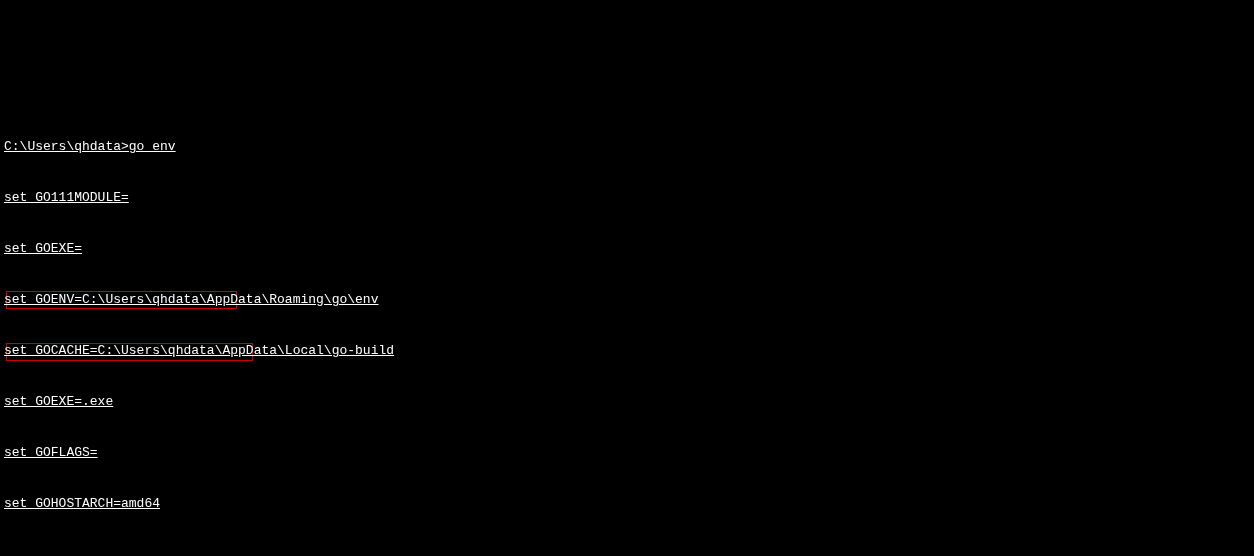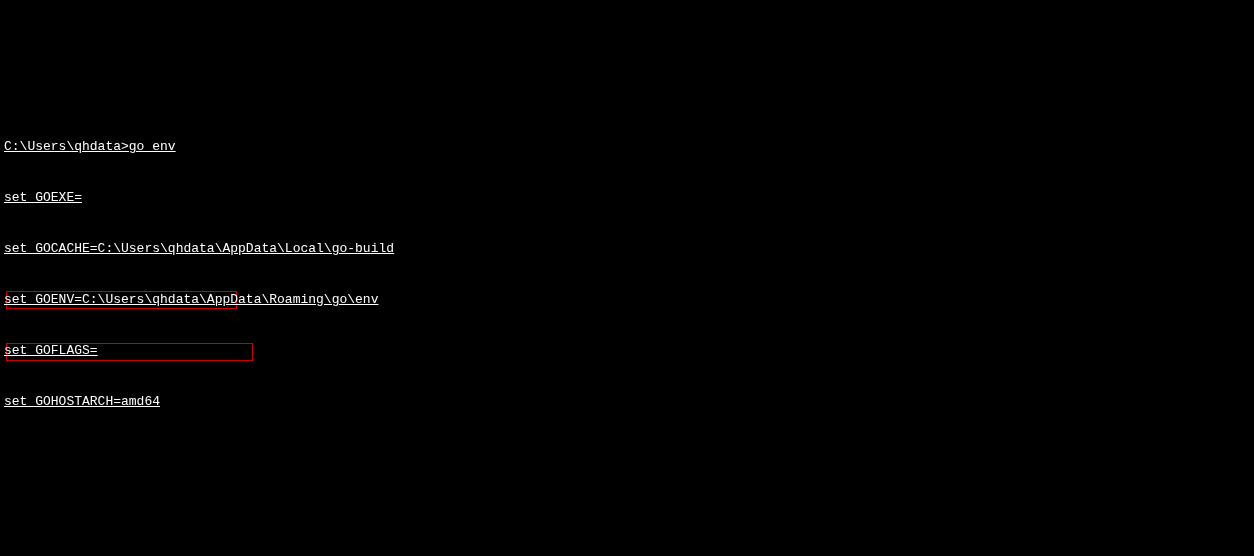--- a/index.html
+++ b/index.html
@@ -46,23 +46,25 @@
   </style>
 </head>
 <body>
 
 
 
 <div class="container">
   <div class="highlight-box highlight-gopath"></div>
   <div class="highlight-box highlight-goroot"></div>
   <div class="terminal-line">C:\Users\qhdata&gt;go env</div>
+  <div class="terminal-line">set GO111MODULE=</div>
   <div class="terminal-line">set GOEXE=</div>
+  <div class="terminal-line">set GOENV=C:\Users\qhdata\AppData\Roaming\go\env</div>
   <div class="terminal-line">set GOCACHE=C:\Users\qhdata\AppData\Local\go-build</div>
-  <div class="terminal-line">set GOENV=C:\Users\qhdata\AppData\Roaming\go\env</div>
+  <div class="terminal-line">set GOEXE=.exe</div>
   <div class="terminal-line">set GOFLAGS=</div>
   <div class="terminal-line">set GOHOSTARCH=amd64</div>
   
   
   
   
   
   
   
   

